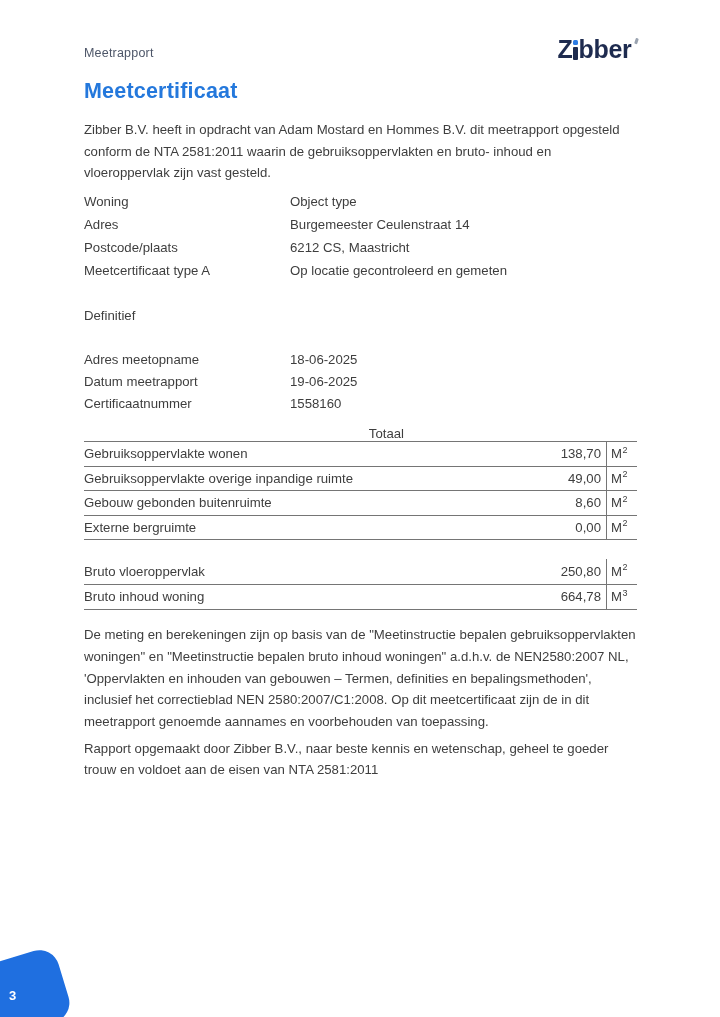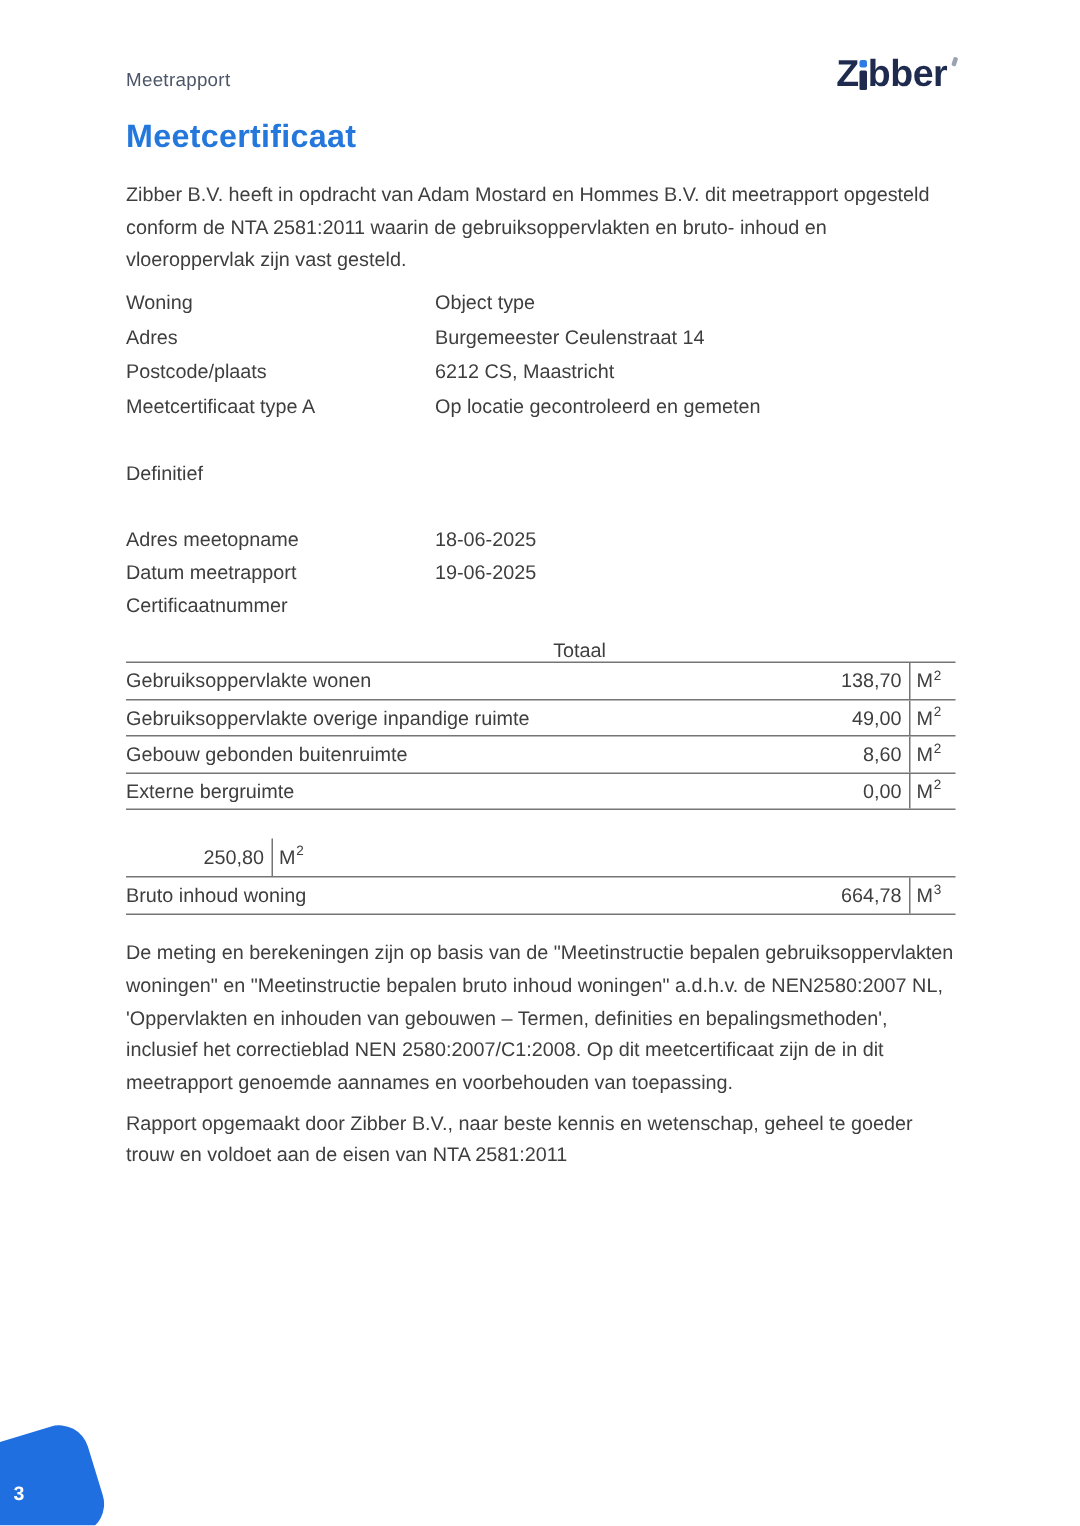--- a/index.html
+++ b/index.html
@@ -98,20 +98,21 @@
     <div class="kv-grid kv-status">
       <div class="cell">Definitief</div>
     </div>
 
     <div class="kv-grid kv-meta">
       <div class="cell">Adres meetopname</div>
       <div class="cell">18-06-2025</div>
       <div class="cell">Datum meetrapport</div>
       <div class="cell">19-06-2025</div>
       <div class="cell">Certificaatnummer</div>
+      <div class="cell">1558160</div>
     </div>
 
     <div class="mtable">
       <div class="mt-row header">
         <div class="mt-label"></div>
         <div class="mt-value">Totaal</div>
         <div class="mt-unit"></div>
       </div>
       <div class="mt-row">
         <div class="mt-label">Gebruiksoppervlakte wonen</div>
@@ -142,20 +143,21 @@
         <div class="mt-value">0,00</div>
         <div class="mt-unit">
             <span>M</span>
             <sup>2</sup>
           </div>
       </div>
     </div>
 
     <div class="mtable gross">
       <div class="mt-row">
+        <div class="mt-label">Bruto vloeroppervlak</div>
         <div class="mt-value">250,80</div>
         <div class="mt-unit">
             <span>M</span>
             <sup>2</sup>
           </div>
       </div>
       <div class="mt-row">
         <div class="mt-label">Bruto inhoud woning</div>
         <div class="mt-value">664,78</div>
         <div class="mt-unit">

